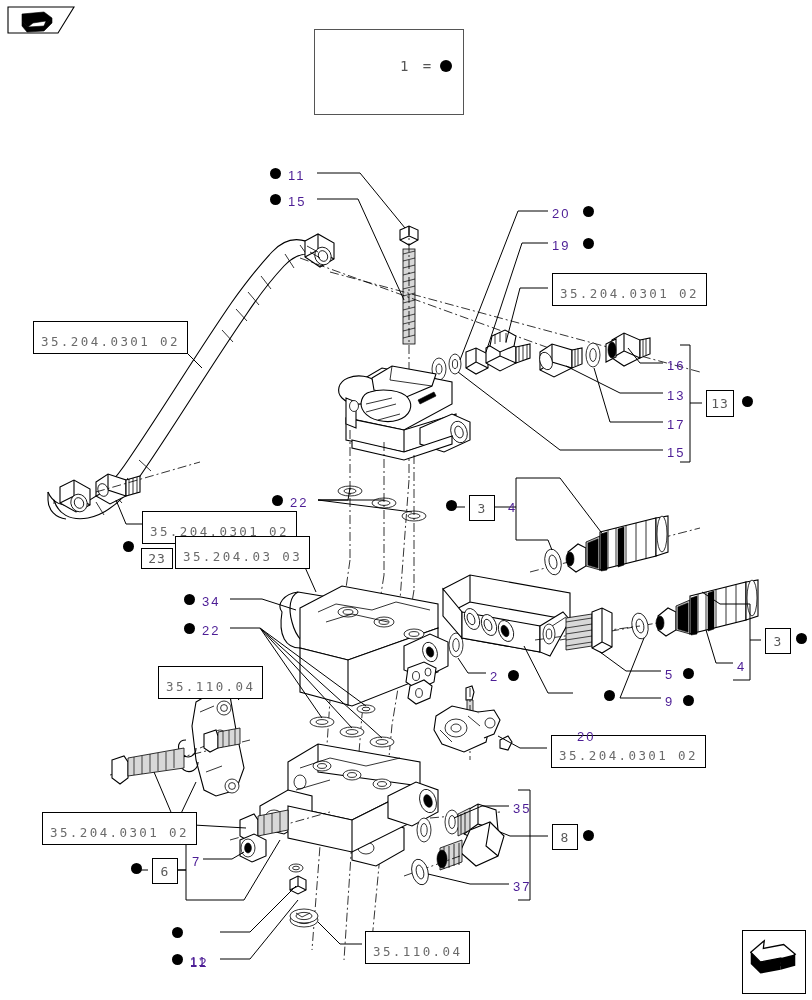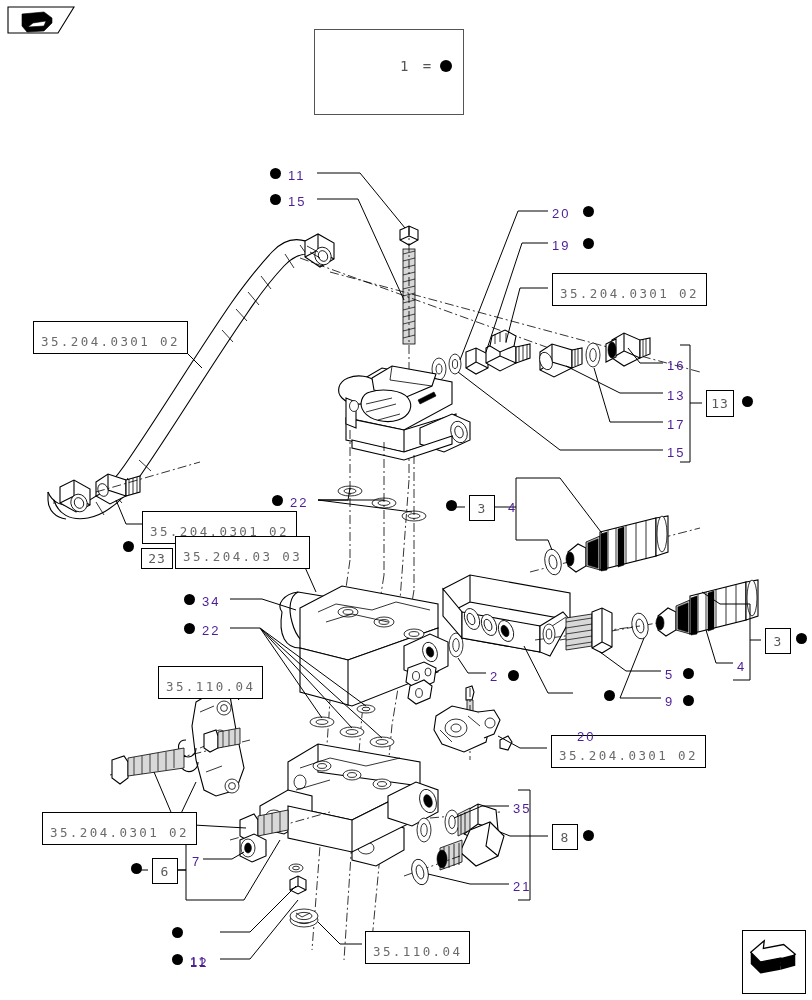--- a/index.html
+++ b/index.html
@@ -727,21 +727,21 @@
   <div class="callout" style="left:202px; top:595px;">34</div>
   <div class="callout" style="left:202px; top:624px;">22</div>
   <div class="callout" style="left:508px; top:501px;">4</div>
   <div class="callout" style="left:737px; top:660px;">4</div>
   <div class="callout" style="left:490px; top:670px;">2</div>
   <div class="callout" style="left:577px; top:690px;margin-top:40px;">20</div>
   <div class="callout" style="left:665px; top:668px;">5</div>
   <div class="callout" style="left:665px; top:695px;">9</div>
   <div class="callout" style="left:192px; top:855px;">7</div>
   <div class="callout" style="left:513px; top:802px;">35</div>
-  <div class="callout" style="left:513px; top:880px;">21</div>
+  <div class="callout" style="left:513px; top:880px;">37</div>
   <div class="callout" style="left:190px; top:956px;">12</div>
   <div class="callout" style="left:190px; top:955px;">11</div>
 
   <div class="bullet" style="left:270px; top:168px;"></div>
   <div class="bullet" style="left:270px; top:194px;"></div>
   <div class="bullet" style="left:583px; top:206px;"></div>
   <div class="bullet" style="left:583px; top:238px;"></div>
   <div class="bullet" style="left:742px; top:396px;"></div>
   <div class="bullet" style="left:272px; top:495px;"></div>
   <div class="bullet" style="left:123px; top:541px;"></div>

